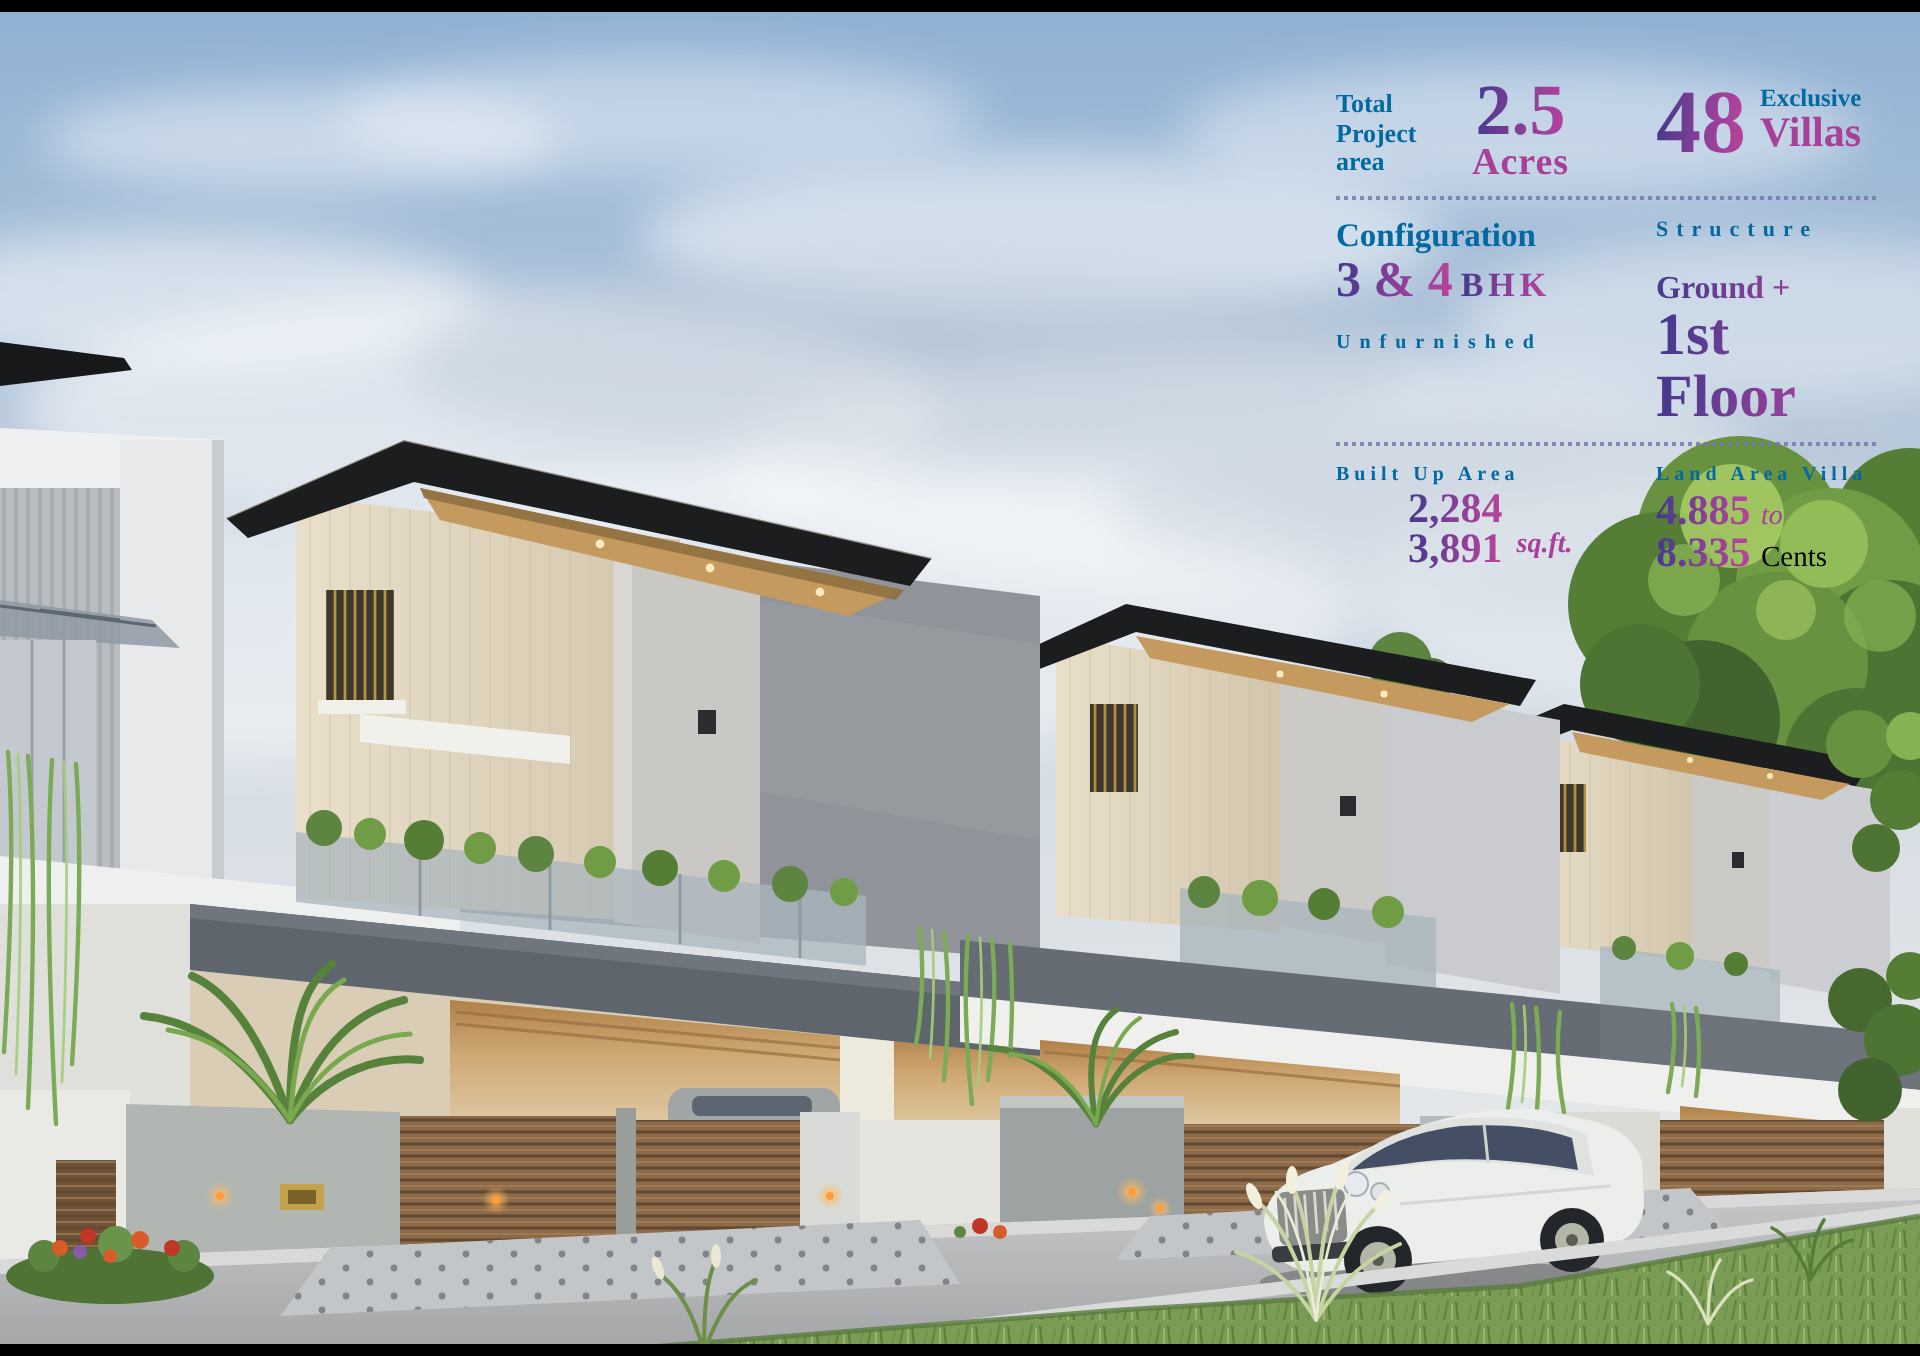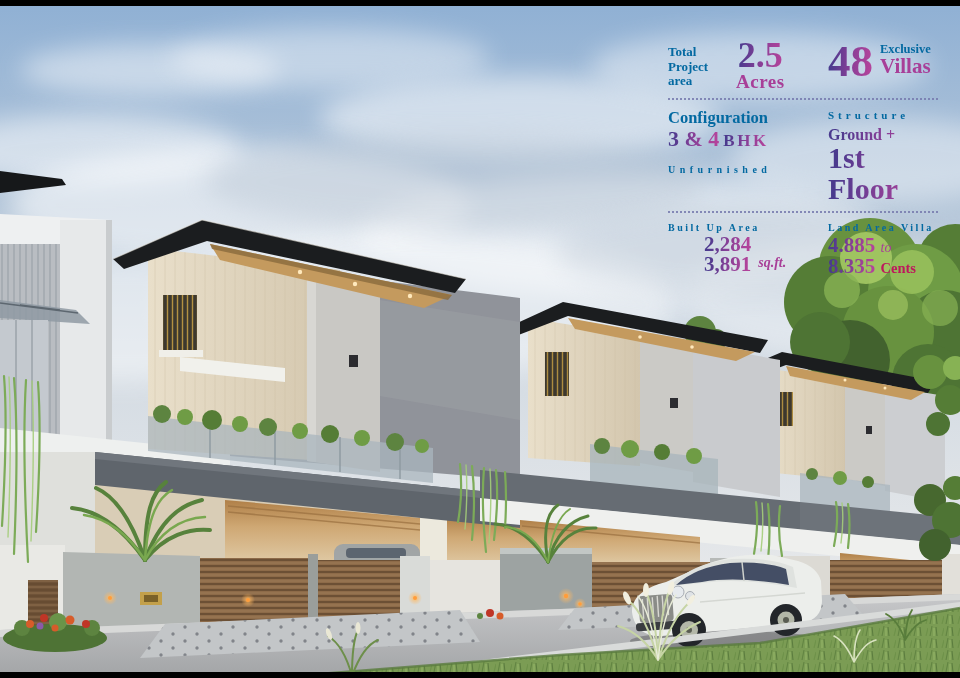--- a/index.html
+++ b/index.html
@@ -29,34 +29,34 @@
   .r1-num{font-size:36px;line-height:.85;display:block;}
   .r1-unit{font-size:19px;line-height:1;display:block;margin-top:1px;letter-spacing:.5px;}
   .r1-colB{display:flex;gap:7px;align-items:flex-start;}
   .r1-big{font-size:45px;line-height:.78;padding-top:4px;}
   .r1-stack{padding-top:3px;}
   .r1-top{font-size:12.5px;line-height:1.05;display:block;}
   .r1-bot{font-size:21px;line-height:1;display:block;}
 
   .r2-title{font-size:16.5px;line-height:1.05;}
   .r2-vline{margin-top:2px;}
-  .r2-val{font-size:22px;line-height:1;}
+  .r2-val{font-size:25px;line-height:1;}
   .r2-unit{font-size:17px;letter-spacing:2.5px;margin-left:4px;}
   .r2-note{font-size:10px;letter-spacing:4.5px;margin-top:13px;}
-  .r2-slabel{font-size:11px;letter-spacing:4px;margin-bottom:6px;}
+  .r2-slabel{font-size:11px;letter-spacing:4px;margin-bottom:16px;}
   .r2-l1{font-size:16px;line-height:1.02;display:block;}
   .r2-l2{font-size:30px;line-height:1.02;display:block;}
 
   .r3-label{font-size:10px;letter-spacing:2.5px;margin-bottom:2px;}
   .r3-flex{display:flex;align-items:flex-end;margin-left:36px;}
   .r3-nums span{display:block;font-size:21px;line-height:.95;}
   .r3-sqft{font-style:italic;font-size:14px;margin:0 0 4px 7px;}
   .r3-line{font-size:21px;line-height:.98;}
   .r3-it{font-style:italic;font-size:14px;font-weight:normal;color:#a83f98;}
-  .r3-sm{font-size:14.5px;font-weight:bold;color:#be185d;}
+  .r3-sm{font-size:14.5px;font-weight:normal;color:#000000;}
 </style>
 </head>
 <body>
 
 <div class="stage">
 
 <svg width="960" height="678" viewBox="0 0 960 678">
   <defs>
     <linearGradient id="sky" x1="0" y1="0" x2="0" y2="1">
       <stop offset="0" stop-color="#8fb0d4"></stop>

